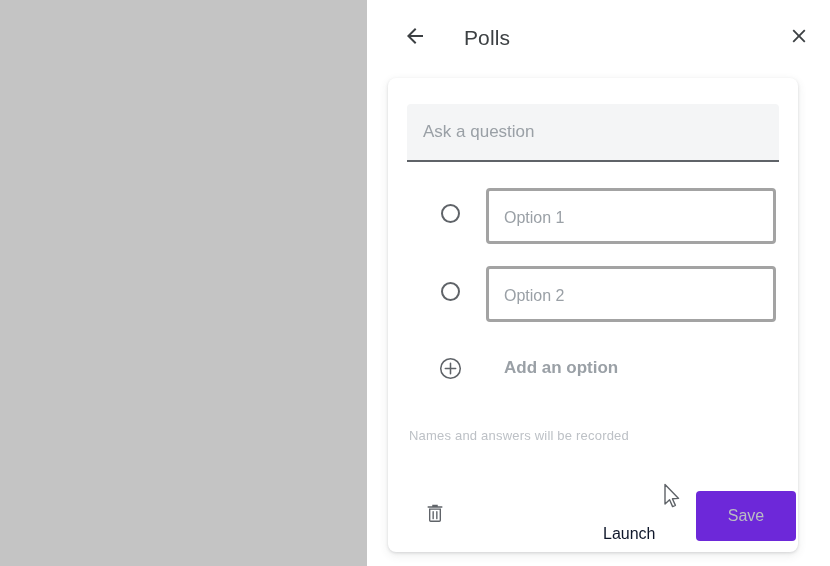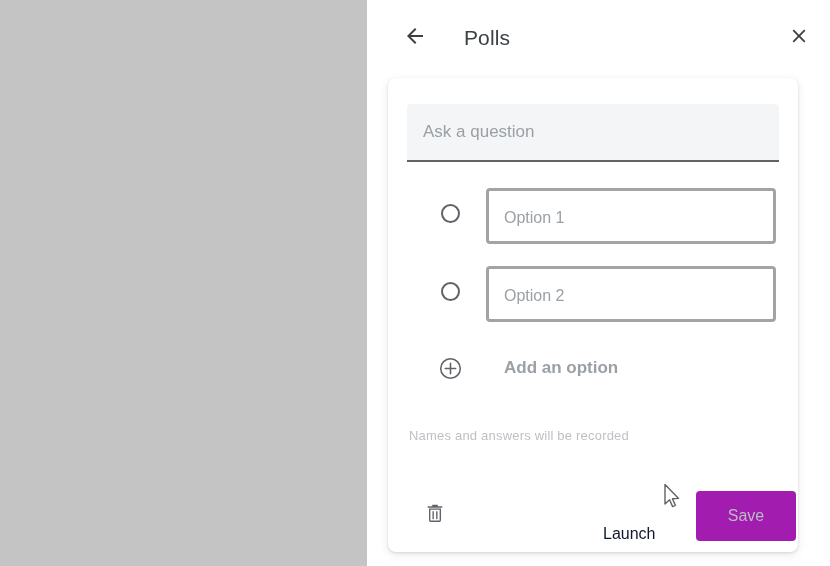--- a/index.html
+++ b/index.html
@@ -261,21 +261,21 @@
     border-radius: 4px;
     white-space: nowrap;
     cursor: default;
   }
   .save-btn {
     position: absolute;
     left: 308px;
     top: 13px;
     width: 100px;
     height: 50px;
-    background: #a21caf;
+    background: #6d28d9;
     border-radius: 4px;
     display: flex;
     align-items: center;
     justify-content: center;
     font-size: 16px;
     color: #b9bdc2;
     cursor: default;
   }
 
   

